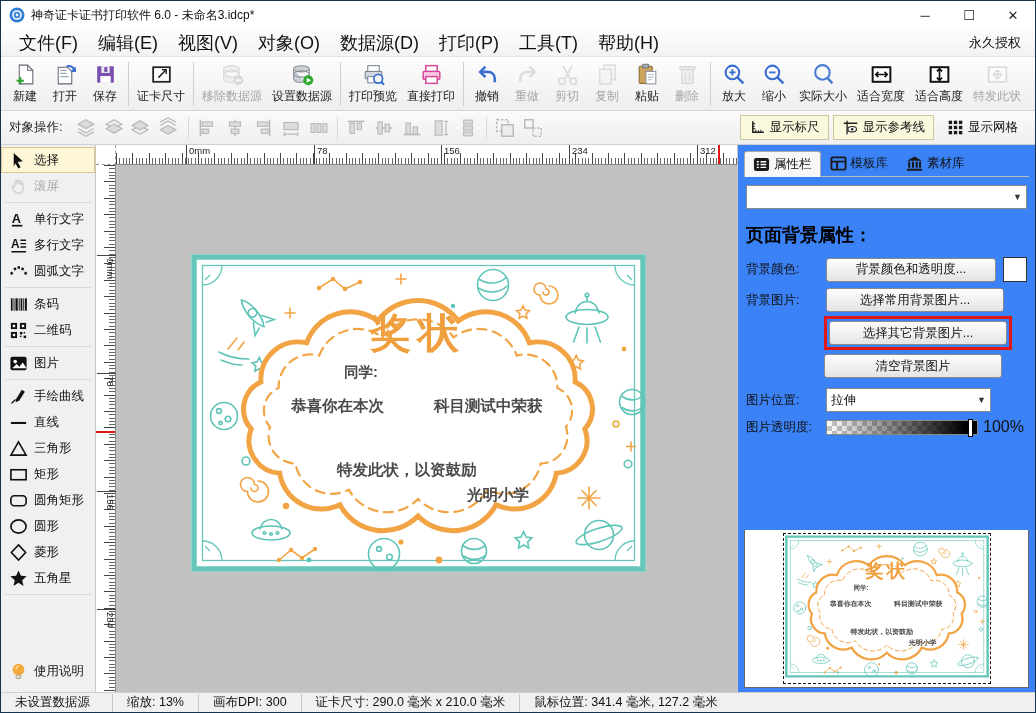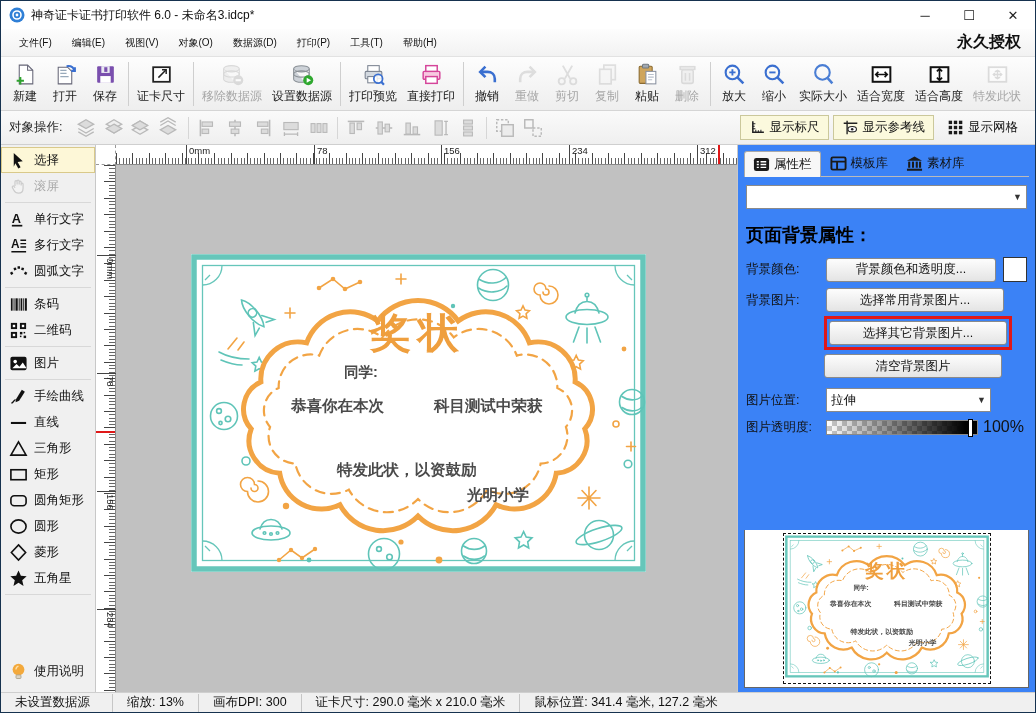--- a/index.html
+++ b/index.html
@@ -7,22 +7,22 @@
   #app { width:1036px; height:713px; border:1px solid #16324f; background:#f0f0f0; display:flex; flex-direction:column; }
 
   
   .titlebar { height:28px; background:#fff; display:flex; align-items:center; padding-left:8px; flex:0 0 auto; }
   .titlebar .appico { width:16px; height:16px; margin-right:6px; }
   .titlebar .title { font-size:12px; color:#111; flex:1; }
   .winbtn { width:44px; height:28px; display:flex; align-items:center; justify-content:center; font-size:13px; color:#222; cursor:default; }
 
   
   .menubar { height:28px; background:linear-gradient(#fdfdfd,#f2f2f2); border-bottom:1px solid #e2e2e2; display:flex; align-items:center; padding:0 8px; flex:0 0 auto; }
-  .menu-item { font-size:10px; color:#111; padding:4px 10px; }
-  .license { margin-left:auto; font-size:16px; color:#111; padding-right:6px;font-weight:bold; }
+  .menu-item { font-size:18px; color:#111; padding:4px 10px; }
+  .license { margin-left:auto; font-size:13px; color:#111; padding-right:6px; }
 
   
   .toolbar { height:54px; background:linear-gradient(#fdfdfd,#eeeeee); border-bottom:1px solid #d5d5d5; display:flex; align-items:center; padding:0 4px; flex:0 0 auto; }
   .tbtn { display:flex; flex-direction:column; align-items:center; justify-content:center; min-width:40px; padding:2px 5px; height:50px; border-radius:3px; }
   .tbtn svg { width:25px; height:25px; }
   .tlabel { font-size:12px; color:#222; margin-top:1px; white-space:nowrap; }
   .tbtn.dis .tlabel { color:#a6a6a6; }
   .tbtn.dis svg { filter:grayscale(1) opacity(.5); }
   .tsep { width:1px; height:44px; background:#cfcfcf; margin:0 3px; flex:0 0 aupx; }
 

